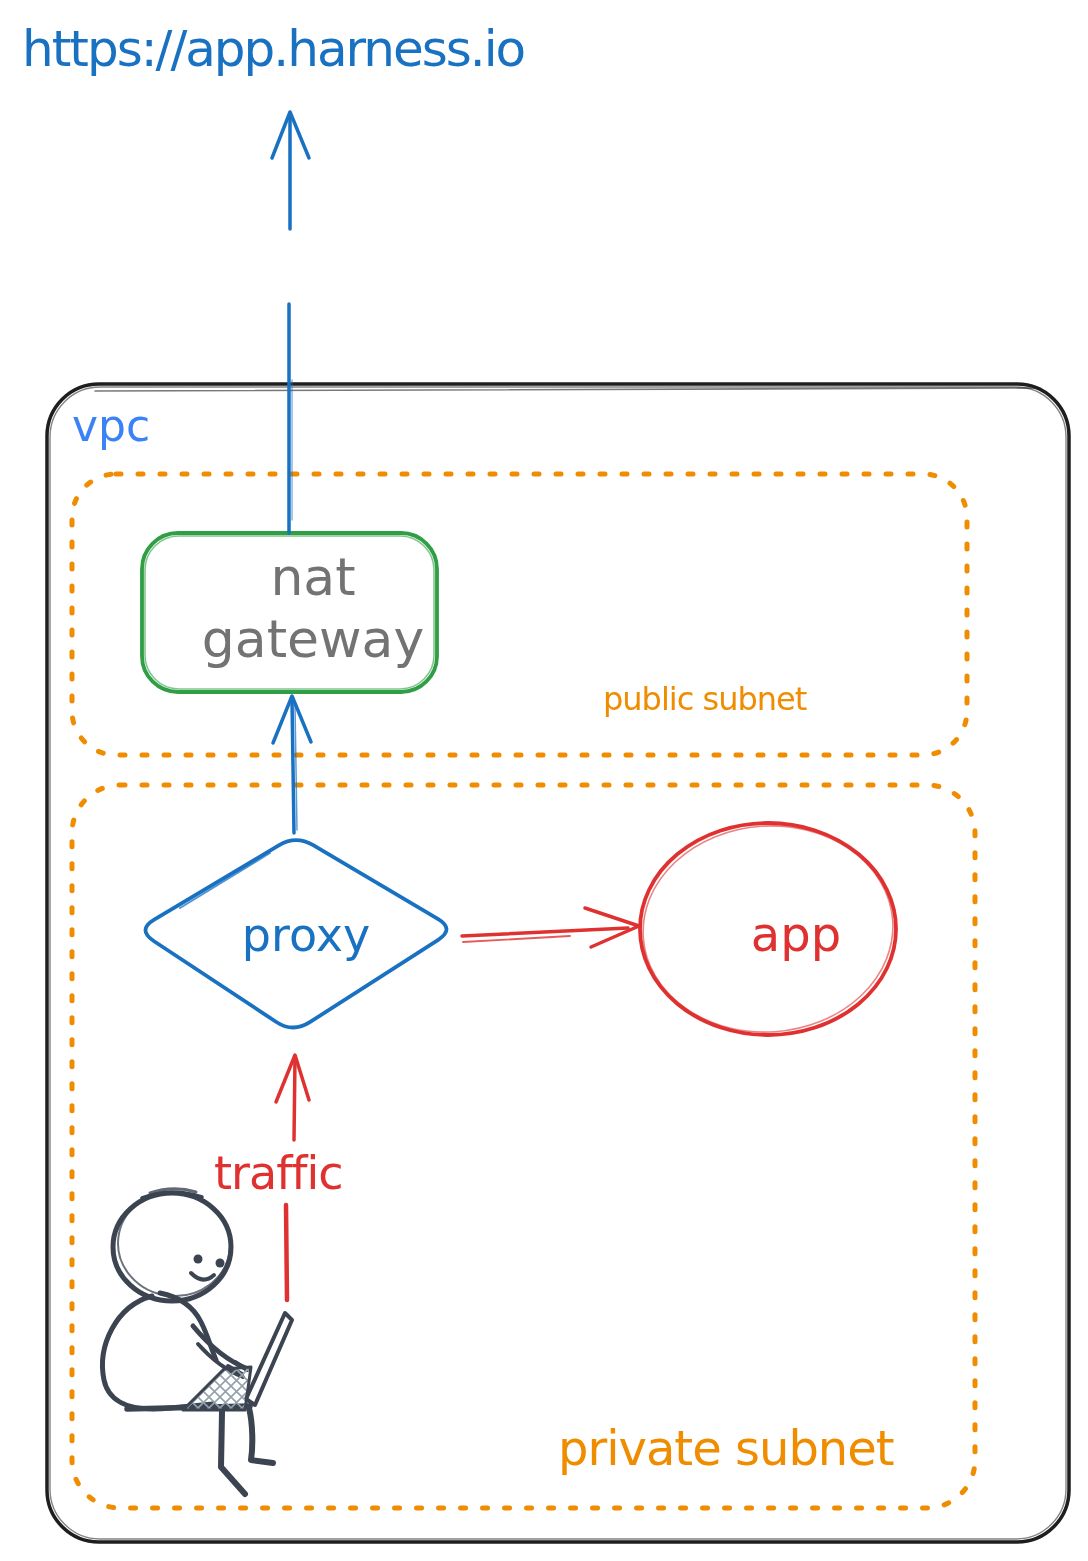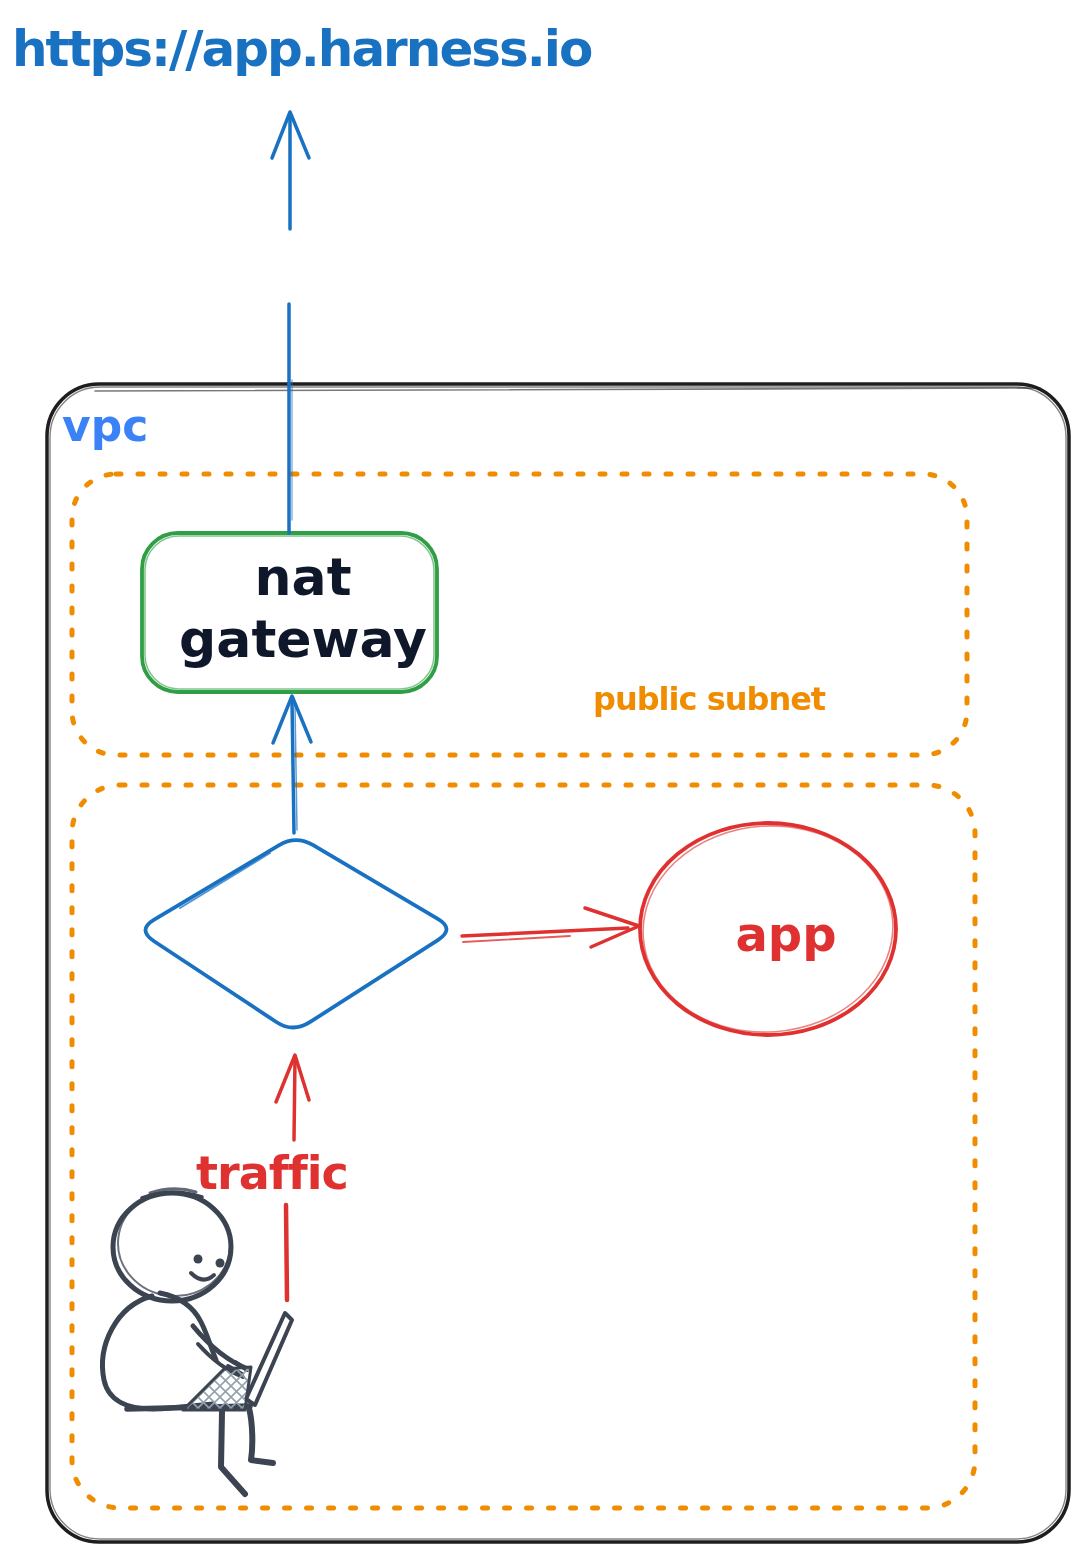--- a/index.html
+++ b/index.html
@@ -1,32 +1,32 @@
 <!DOCTYPE html>
 <html><head>
 <meta charset="utf-8">
 <style>
   html,body{margin:0;padding:0;background:#ffffff;}
   .canvas{
     position:relative;width:1088px;height:1561px;background:#ffffff;
     font-family:"DejaVu Sans","Liberation Sans",sans-serif;overflow:hidden;
   }
   .canvas svg{position:absolute;left:0;top:0;}
-  .lbl{position:absolute;font-weight:700;white-space:nowrap;line-height:1.1;}
+  .lbl{position:absolute;font-weight:400;white-space:nowrap;line-height:1.1;margin-left:10px;}
   .lbl-url{left:12px;top:22px;font-size:50px;letter-spacing:-2px;color:#1971c2;}
   .lbl-config{left:64px;top:240px;font-size:48px;letter-spacing:-1px;color:#1971c2;}
   .lbl-vpc{left:62px;top:402px;font-size:44px;color:#3b82f6;}
   .lbl-natgw{
     left:142px;top:546px;width:322px;text-align:center;font-size:52px;
-    line-height:62px;color:#0f172a;white-space:normal;
+    line-height:62px;color:#737373;white-space:normal;
   }
   .lbl-public{left:593px;top:682px;font-size:32px;letter-spacing:-1px;color:#f08c00;}
   .lbl-proxy{left:137px;top:910px;width:318px;text-align:center;font-size:46px;color:#1971c2;}
   .lbl-app{left:640px;top:908px;width:292px;text-align:center;font-size:48px;color:#e03131;}
-  .lbl-traffic{left:196px;top:1148px;font-size:46px;letter-spacing:-1px;color:#e03131;}
+  .lbl-traffic{left:204px;top:1148px;font-size:46px;letter-spacing:-1px;color:#e03131;}
   .lbl-private{left:548px;top:1422px;font-size:48px;letter-spacing:-1px;color:#f08c00;}
 </style>
 </head>
 <body>
 
 <div class="canvas">
 
   <svg width="1088" height="1561" viewBox="0 0 1088 1561" aria-hidden="true">
     <defs>
       <pattern id="xhatch" width="11" height="11" patternUnits="userSpaceOnUse">
@@ -122,19 +122,21 @@
 
   <div class="lbl lbl-url">https://app.harness.io</div>
 
 
   <div class="lbl lbl-vpc">vpc</div>
 
   <div class="lbl lbl-natgw">nat gateway</div>
 
   <div class="lbl lbl-public">public subnet</div>
 
+  <div class="lbl lbl-proxy">proxy</div>
 
   <div class="lbl lbl-app">app</div>
 
   <div class="lbl lbl-traffic">traffic</div>
 
+  <div class="lbl lbl-private">private subnet</div>
 
 </div>
 
 </body></html>

